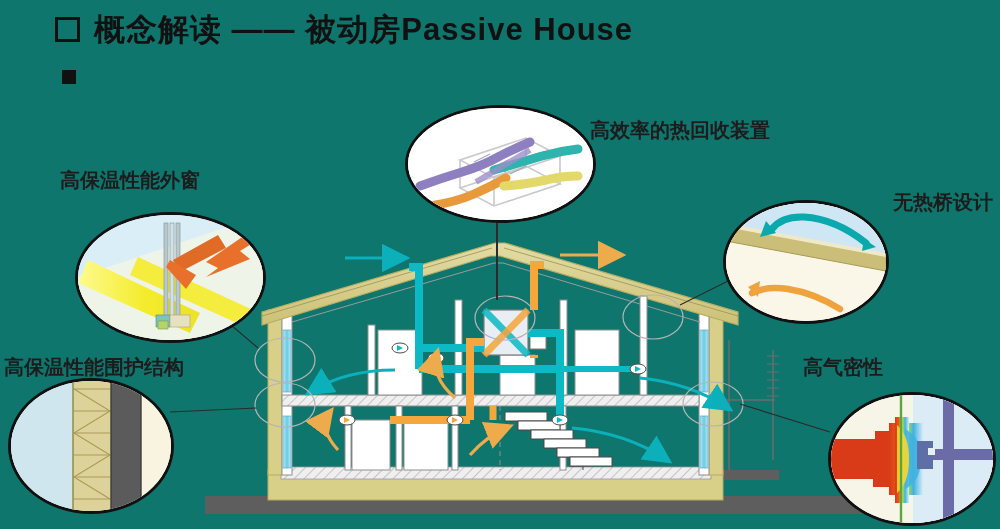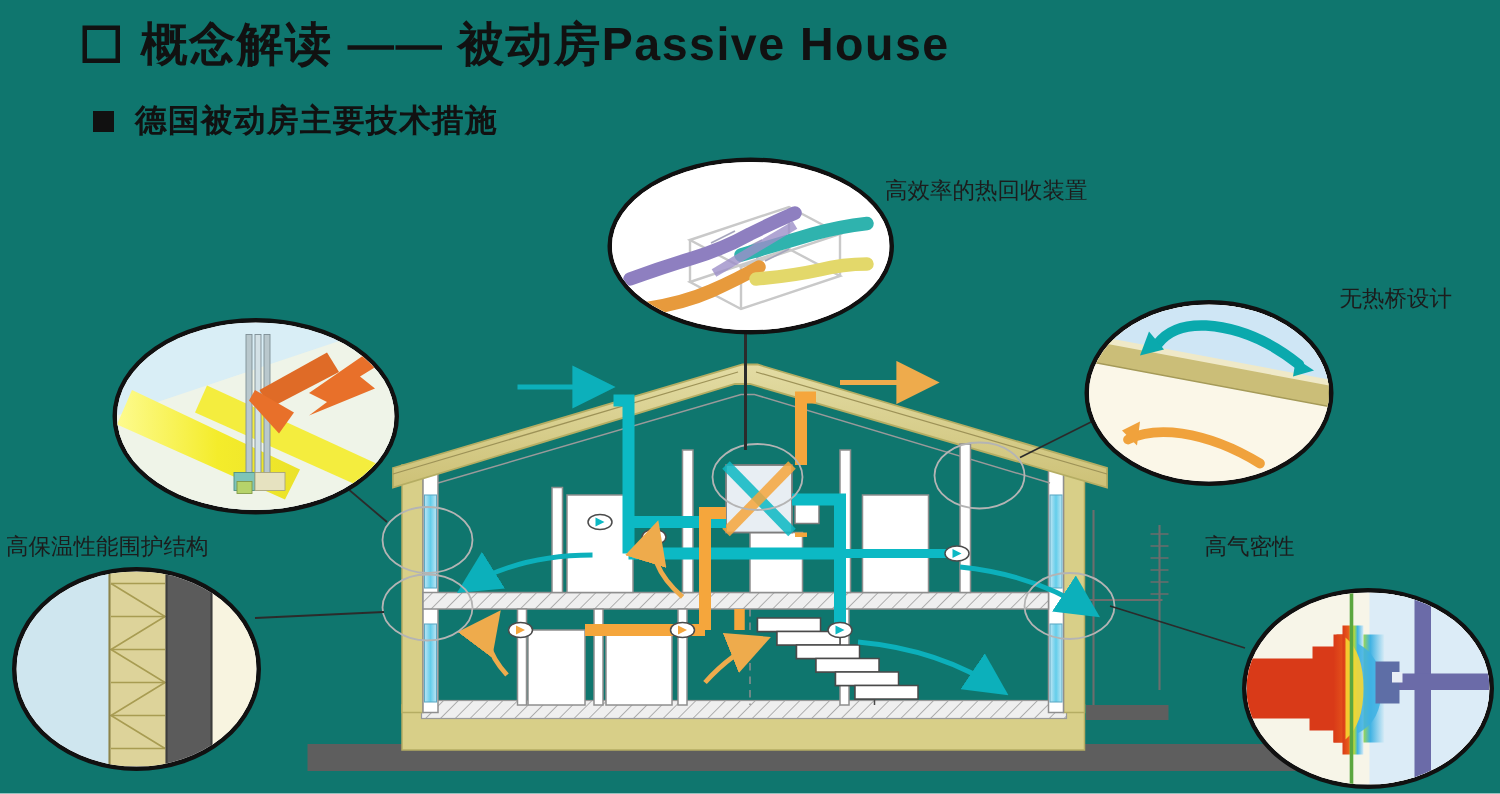--- a/index.html
+++ b/index.html
@@ -31,21 +31,21 @@
   .bullet-solid{
     width:14px;height:14px;background:#111;display:inline-block;flex:none;
   }
   .subtitle-text{
     font-size:21px;font-weight:bold;letter-spacing:1px;
     white-space:nowrap;line-height:1;color:#111;
   }
 
   
   .label{
-    position:absolute;font-size:15px;font-weight:400;white-space:nowrap;
+    position:absolute;font-size:20px;font-weight:700;white-space:nowrap;
     color:#1c1c1c;line-height:1;
   }
   .lbl-window{left:60px;top:170px;}
   .lbl-envelope{left:4px;top:357px;}
   .lbl-hrv{left:590px;top:120px;}
   .lbl-airtight{left:893px;top:192px;}
   .lbl-bridge{left:803px;top:357px;}
 
   
   .svg-layer{position:absolute;left:0;top:0;width:1000px;height:529px;overflow:visible;}
@@ -58,21 +58,20 @@
 
 <div class="slide">
 
   <div class="title-row">
     <span class="bullet-hollow"></span>
     <span class="title-text">概念解读 —— 被动房Passive House</span>
   </div>
 
   <div class="subtitle-row">
     <span class="bullet-solid"></span>
-    <span class="subtitle-text">德国被动房主要技术措施</span>
   </div>
 
   <svg class="svg-layer" viewBox="0 0 1000 529">
     <defs>
       <pattern id="slabHatch" width="7" height="7" patternUnits="userSpaceOnUse" patternTransform="rotate(45)">
         <rect width="7" height="7" fill="#efefef"></rect>
         <line x1="0" y1="0" x2="0" y2="7" stroke="#9a9a9a" stroke-width="1"></line>
       </pattern>
       <linearGradient id="roofIns" x1="0" y1="0" x2="0" y2="1">
         <stop offset="0%" stop-color="#e3dca4"></stop>
@@ -280,20 +279,21 @@
 
       <polygon points="170,18 128,47 140,53 128,62 172,44 162,36 175,28" fill="#e8702a"></polygon>
       <polygon points="95,45 140,20 148,33 102,57" fill="#df6b27"></polygon>
       <polygon points="92,45 118,60 108,74 88,52" fill="#e8702a"></polygon>
 
       <rect x="78" y="100" width="14" height="12" fill="#7ec4b8" stroke="#4e8f84" stroke-width="0.6"></rect>
       <rect x="92" y="100" width="20" height="12" fill="#e6e2c0" stroke="#a8a47e" stroke-width="0.6"></rect>
       <rect x="80" y="106" width="10" height="8" fill="#b6d36a" stroke="#829a47" stroke-width="0.6"></rect>
     </svg>
   </div>
+  <div class="label lbl-window">高保温性能外窗</div>
 
   <div class="bubble" style="left:8px;top:378px;width:160px;height:130px;">
     <svg viewBox="0 0 160 130" width="160" height="130">
       <rect x="0" y="0" width="62" height="130" fill="#cfe6ef"></rect>
       <rect x="62" y="0" width="38" height="130" fill="#ddd39a"></rect>
       <rect x="100" y="0" width="30" height="130" fill="#5b5b5b"></rect>
       <rect x="130" y="0" width="30" height="130" fill="#f8f4e0"></rect>
 
       <g stroke="#a89c52" stroke-width="1.1" fill="none">
         <polyline points="63,8 99,30 63,52 99,74 63,96 99,118"></polyline>

